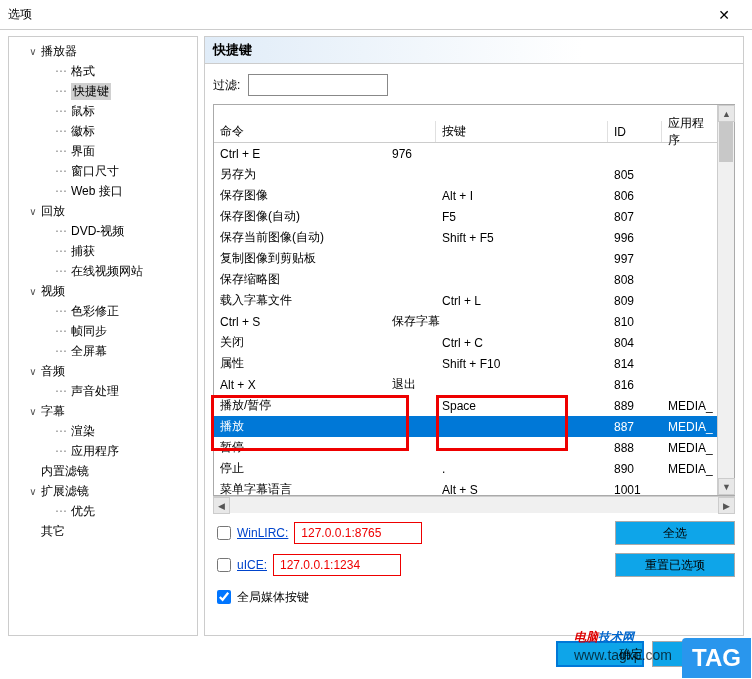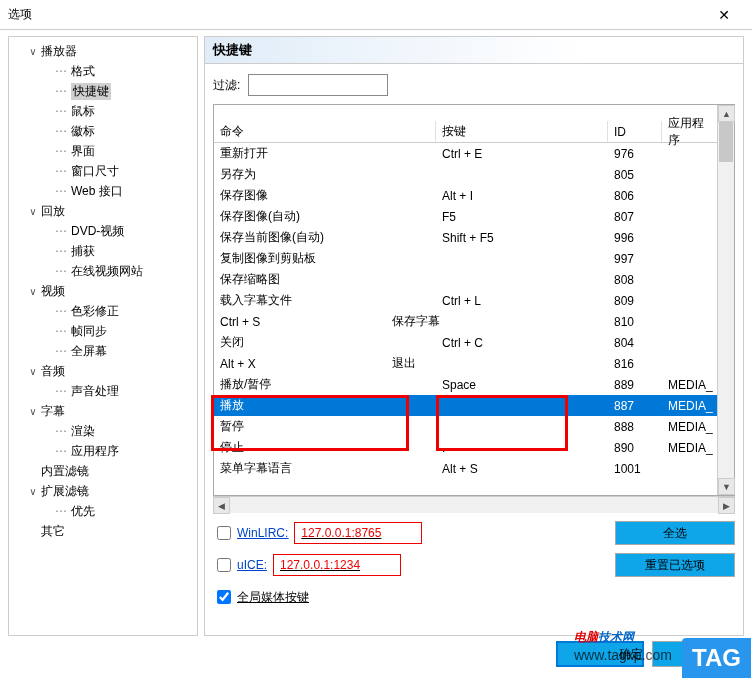--- a/index.html
+++ b/index.html
@@ -34,21 +34,21 @@
 .tr.selected { background: #0078d7; color: #fff; }
 .vscroll { width: 17px; background: #f0f0f0; border-left: 1px solid #ccc; display: flex; flex-direction: column; }
 .vscroll .arrow, .hscroll .arrow { height: 17px; width: 17px; background: #e8e8e8; border: 1px solid #ccc; display: flex; align-items: center; justify-content: center; font-size: 9px; color: #555; }
 .vscroll .track { flex: 1; position: relative; }
 .vscroll .thumb { position: absolute; left: 1px; right: 1px; top: 0; height: 40px; background: #c8c8c8; }
 .hscroll { height: 17px; background: #f0f0f0; border-top: 1px solid #ccc; display: flex; margin: 0 8px; }
 .hscroll .track { flex: 1; }
 .redbox { position: absolute; border: 3px solid #e00; pointer-events: none; z-index: 5; }
 .below { display: flex; padding: 8px; gap: 12px; }
 .below-left { flex: 1; display: flex; flex-direction: column; gap: 8px; padding-left: 4px; }
-.cbrow { display: flex; align-items: center; gap: 6px; height: 24px; text-decoration: underline; }
+.cbrow { display: flex; align-items: center; gap: 6px; height: 24px; }
 .cbrow input[type=checkbox] { width: 14px; height: 14px; }
 .cbrow a { color: #0044cc; text-decoration: underline; }
 .cbrow .ipbox { border: 1px solid #e00; color: #e00; padding: 2px 6px; width: 128px; height: 22px; text-align: left; }
 .below-right { display: flex; flex-direction: column; gap: 8px; }
 .btn { width: 120px; height: 24px; border: 1px solid #aaa; background: #0ea5e9; cursor: pointer; }
 .footer { display: flex; justify-content: flex-end; gap: 8px; padding: 4px 8px 8px 8px; position: absolute; bottom: 4px; right: 4px; }
 .footer .btn { width: 88px; height: 26px; text-align: right; }
 .footer .btn.primary { border: 1px solid #0078d7; box-shadow: 0 0 0 1px #0078d7 inset; }
 .watermark { position: absolute; right: 80px; bottom: 16px; text-align: left; z-index: 20; pointer-events: none; }
 .watermark .cn { font-size: 22px; font-weight: bold; font-style: italic; }
@@ -180,21 +180,20 @@
     <div class="table-wrap" style="position:relative">
       <div class="table-inner">
         <div class="table-header">
           <div class="th col-cmd">命令</div>
           <div class="th col-key">按键</div>
           <div class="th col-id">ID</div>
           <div class="th col-app">应用程序</div>
         </div>
         <div class="table-body" id="tbody">
             <div class="tr">
-              <div class="td col-cmd">重新打开</div>
               <div class="td col-key">Ctrl + E</div>
               <div class="td col-id">976</div>
               <div class="td col-app"></div>
             </div>
             <div class="tr">
               <div class="td col-cmd">另存为</div>
               <div class="td col-key"></div>
               <div class="td col-id">805</div>
               <div class="td col-app"></div>
             </div>
@@ -237,20 +236,26 @@
             <div class="tr">
               <div class="td col-key">Ctrl + S</div>
               <div class="td col-cmd">保存字幕</div>
               <div class="td col-id">810</div>
               <div class="td col-app"></div>
             </div>
             <div class="tr">
               <div class="td col-cmd">关闭</div>
               <div class="td col-key">Ctrl + C</div>
               <div class="td col-id">804</div>
+              <div class="td col-app"></div>
+            </div>
+            <div class="tr">
+              <div class="td col-cmd">属性</div>
+              <div class="td col-key">Shift + F10</div>
+              <div class="td col-id">814</div>
               <div class="td col-app"></div>
             </div>
             <div class="tr">
               <div class="td col-key">Alt + X</div>
               <div class="td col-cmd">退出</div>
               <div class="td col-id">816</div>
               <div class="td col-app"></div>
             </div>
             <div class="tr">
               <div class="td col-cmd">播放/暂停</div>

